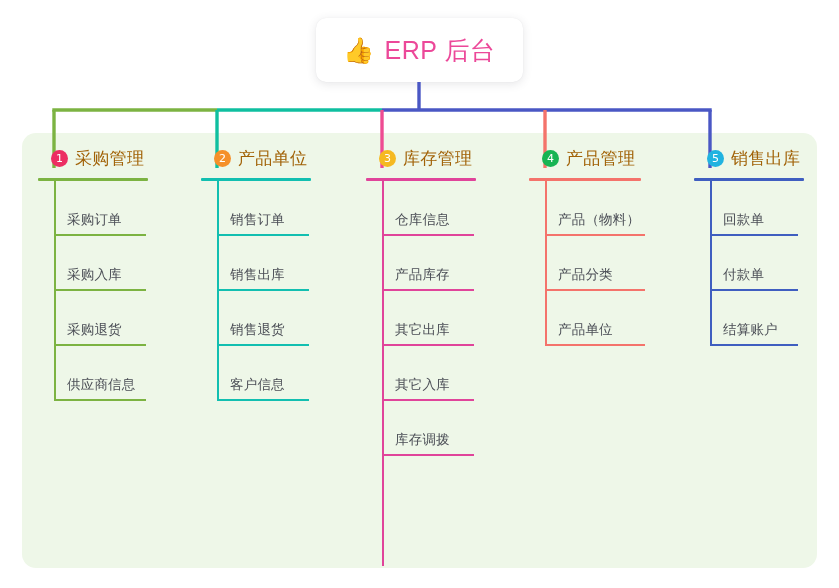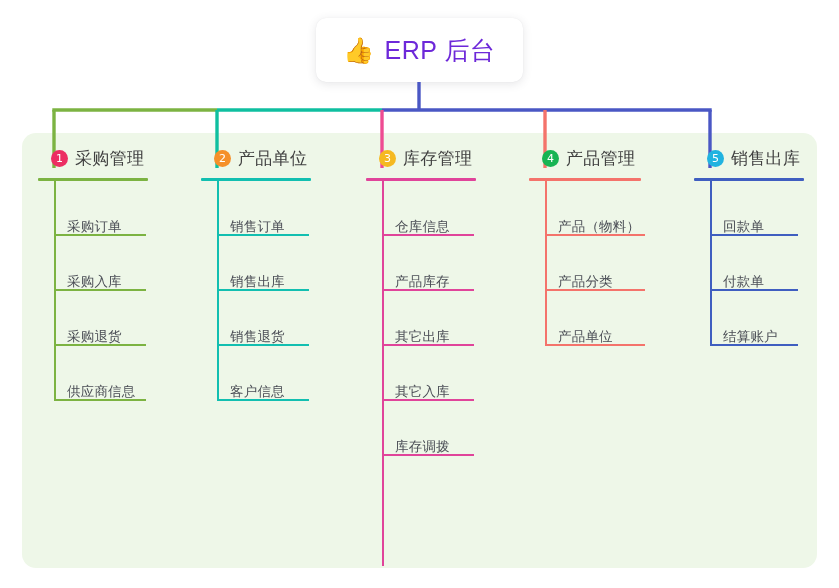--- a/index.html
+++ b/index.html
@@ -32,21 +32,21 @@
     gap: 10px;
     box-sizing: border-box;
   }
   #root-node .thumb {
     font-size: 25px;
     line-height: 1;
     display: block;
   }
   #root-node .root-title {
     font-size: 25px;
-    color: #6d28d9;
+    color: #ec4899;
     letter-spacing: 0.5px;
     white-space: nowrap;
   }
 
   
   #panel {
     position: absolute;
     left: 22px;
     top: 133px;
     width: 795px;
@@ -84,42 +84,42 @@
     border-radius: 50%;
     color: #ffffff;
     font-size: 11px;
     line-height: 17px;
     text-align: center;
     flex: 0 0 auto;
     font-family: "DejaVu Sans", sans-serif;
   }
   .col-title {
     font-size: 17px;
-    color: #404040;
+    color: #a16207;
     letter-spacing: 0.3px;
   }
   .head-rule {
     height: 3px;
     margin-top: 7px;
     border-radius: 1px;
   }
 
   .leaves {
     position: relative;
     margin-top: 0;
   }
   .leaf {
     position: relative;
     height: 55px;
     box-sizing: border-box;
   }
   .leaf-label {
     position: absolute;
     left: 29px;
-    bottom: 0;
+    bottom: 7px;
     font-size: 13.5px;
     color: #4a4d55;
     white-space: nowrap;
     letter-spacing: 0.2px;
   }
   .leaf-rule {
     position: absolute;
     left: 16px;
     bottom: 0;
     height: 1.6px;

